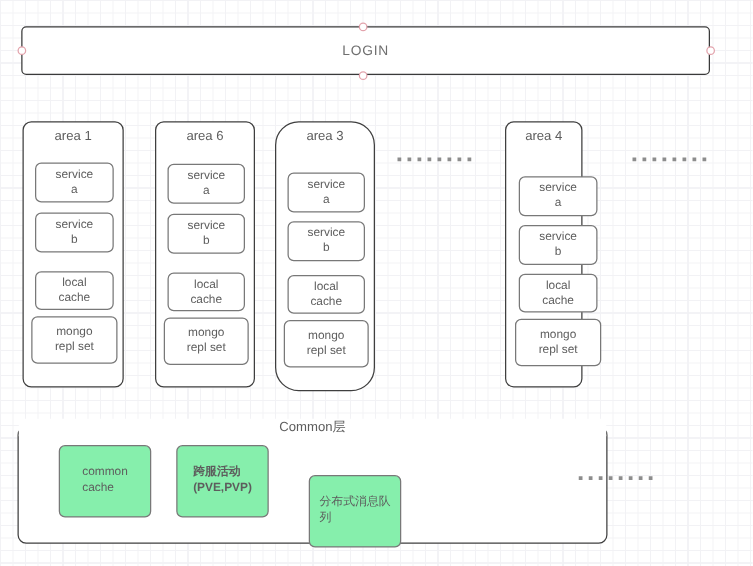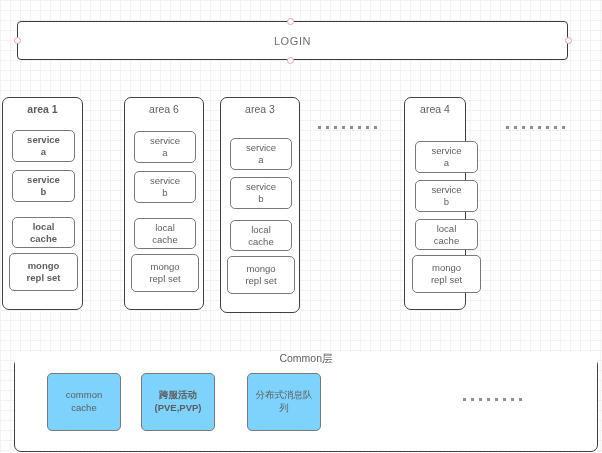--- a/index.html
+++ b/index.html
@@ -105,22 +105,22 @@
     display: block;
     width: 3px;
     height: 3px;
     background: #8d8d8d;
   }
 
   
   .common-box {
     position: absolute;
     left: 14px;
-    top: 358px;
-    width: 584px;
+    top: 341px;
+    width: 472px;
     height: 94px;
     box-sizing: border-box;
     border: 1.4px solid #3f3f3f;
     border-radius: 7px;
     background: #ffffff;
   }
   .common-title {
     position: absolute;
     top: -7px;
     left: 0;
@@ -132,46 +132,45 @@
     padding: 0 3px;
   }
   .common-node {
     position: absolute;
     top: 14px;
     width: 74px;
     height: 58px;
     box-sizing: border-box;
     border: 1.3px solid #787878;
     border-radius: 5px;
-    background: #7dd3fc;
+    background: #86efac;
     display: flex;
     align-items: center;
     justify-content: center;
-    text-align: center;
     font-size: 9.5px;
     line-height: 1.35;
     color: #5d5d5d;
     padding: 2px 3px;
     white-space: pre-line;
   }
 </style>
 </head>
 <body>
 
 <div id="canvas">
 
   <div class="login-box">
     <span class="login-label">LOGIN</span>
   </div>
   <div class="handle" style="left:287px; top:17.5px;"></div>
   <div class="handle" style="left:287px; top:56.5px;"></div>
   <div class="handle" style="left:13.5px; top:37px;"></div>
   <div class="handle" style="left:564.5px; top:37px;"></div>
 
-  <div class="area-box" style="left:2px; top:97px; width:81px; height:213px;font-weight:bold;">
+  <div class="area-box" style="left:18px; top:97px; width:81px; height:213px;">
     <div class="area-title">area 1</div>
     <div class="node" style="left:9px; top:32px; width:63px; height:32px; white-space:pre-line;">service
 a</div>
     <div class="node" style="left:9px; top:72px; width:63px; height:32px; white-space:pre-line;">service
 b</div>
     <div class="node" style="left:9px; top:119px; width:63px; height:31px; white-space:pre-line;">local
 cache</div>
     <div class="node" style="left:6px; top:155px; width:69px; height:38px; white-space:pre-line;">mongo
 repl set</div>
   </div>
@@ -181,21 +180,21 @@
     <div class="node" style="left:9px; top:33px; width:62px; height:32px; white-space:pre-line;">service
 a</div>
     <div class="node" style="left:9px; top:73px; width:62px; height:32px; white-space:pre-line;">service
 b</div>
     <div class="node" style="left:9px; top:120px; width:62px; height:31px; white-space:pre-line;">local
 cache</div>
     <div class="node" style="left:6px; top:156px; width:68px; height:38px; white-space:pre-line;">mongo
 repl set</div>
   </div>
 
-  <div class="area-box" style="left:220px; top:97px; width:80px; height:216px;">
+  <div class="area-box" style="left:220px; top:97px; width:80px; height:216px;border-radius:19px;">
     <div class="area-title">area 3</div>
     <div class="node" style="left:9px; top:40px; width:62px; height:32px; white-space:pre-line;">service
 a</div>
     <div class="node" style="left:9px; top:79px; width:62px; height:32px; white-space:pre-line;">service
 b</div>
     <div class="node" style="left:9px; top:122px; width:62px; height:31px; white-space:pre-line;">local
 cache</div>
     <div class="node" style="left:6px; top:158px; width:68px; height:38px; white-space:pre-line;">mongo
 repl set</div>
   </div>
@@ -233,21 +232,21 @@
     <span></span>
     <span></span>
   </div>
 
   <div class="common-box">
     <div class="common-title">Common层</div>
     <div class="common-node" style="left:32px;">common
 cache</div>
     <div class="common-node" style="left:126px;font-weight:bold;">跨服活动
 (PVE,PVP)</div>
-    <div class="common-node" style="left:232px;">分布式消息队
+    <div class="common-node" style="left:232px;margin-top:24px;">分布式消息队
 列</div>
     <div class="ellipsis" style="left:448px; top:39px;">
       <span></span>
       <span></span>
       <span></span>
       <span></span>
       <span></span>
       <span></span>
       <span></span>
       <span></span>

